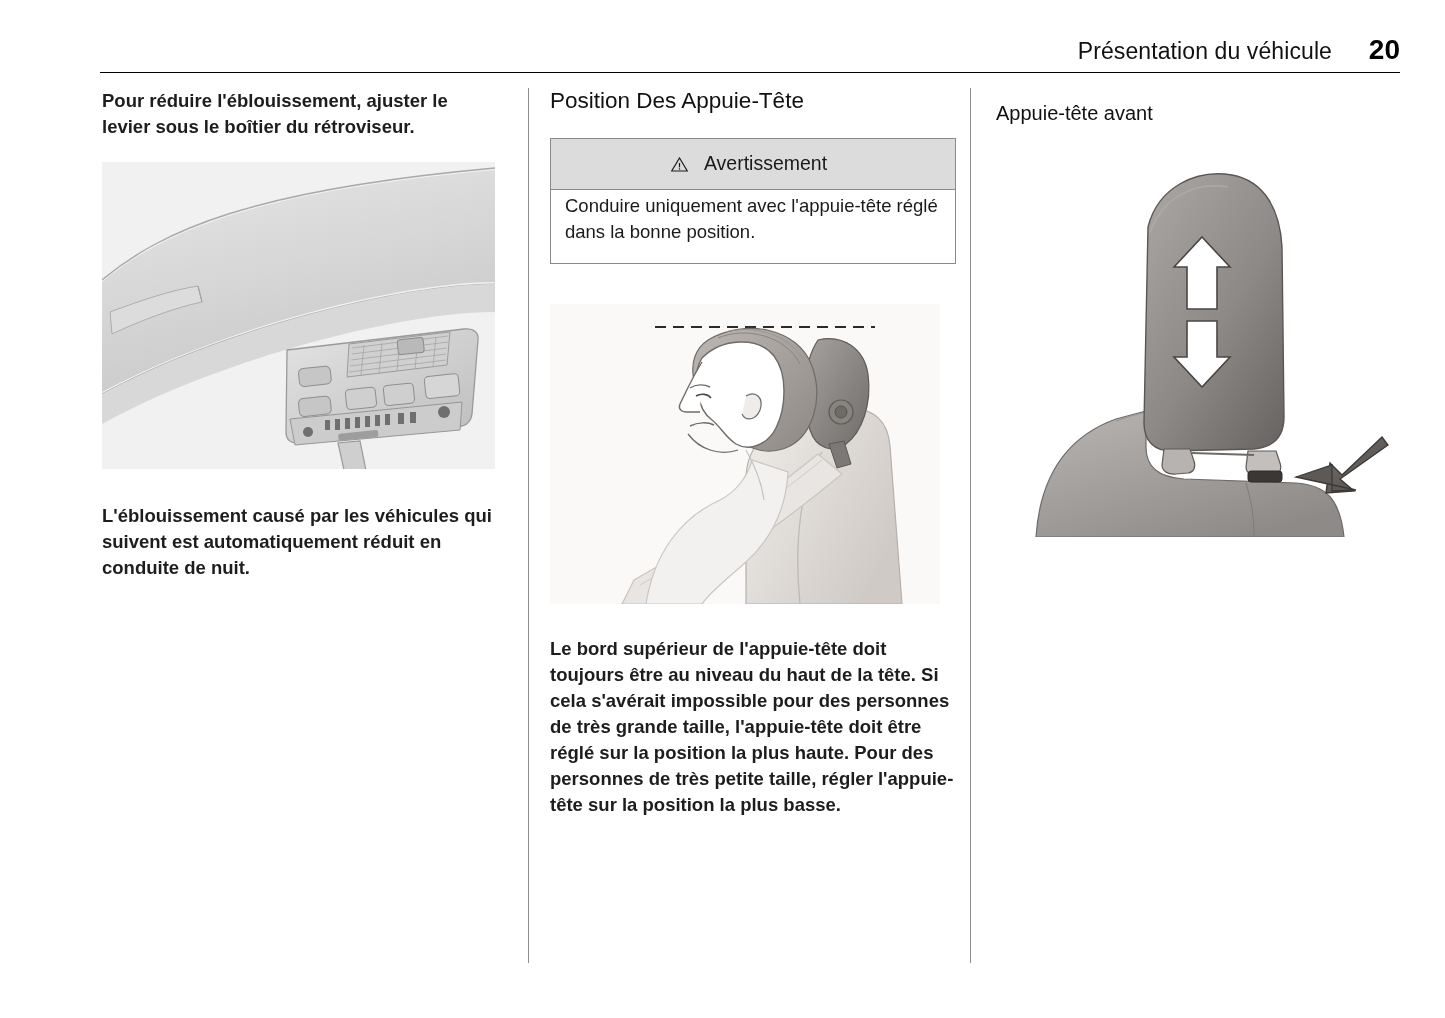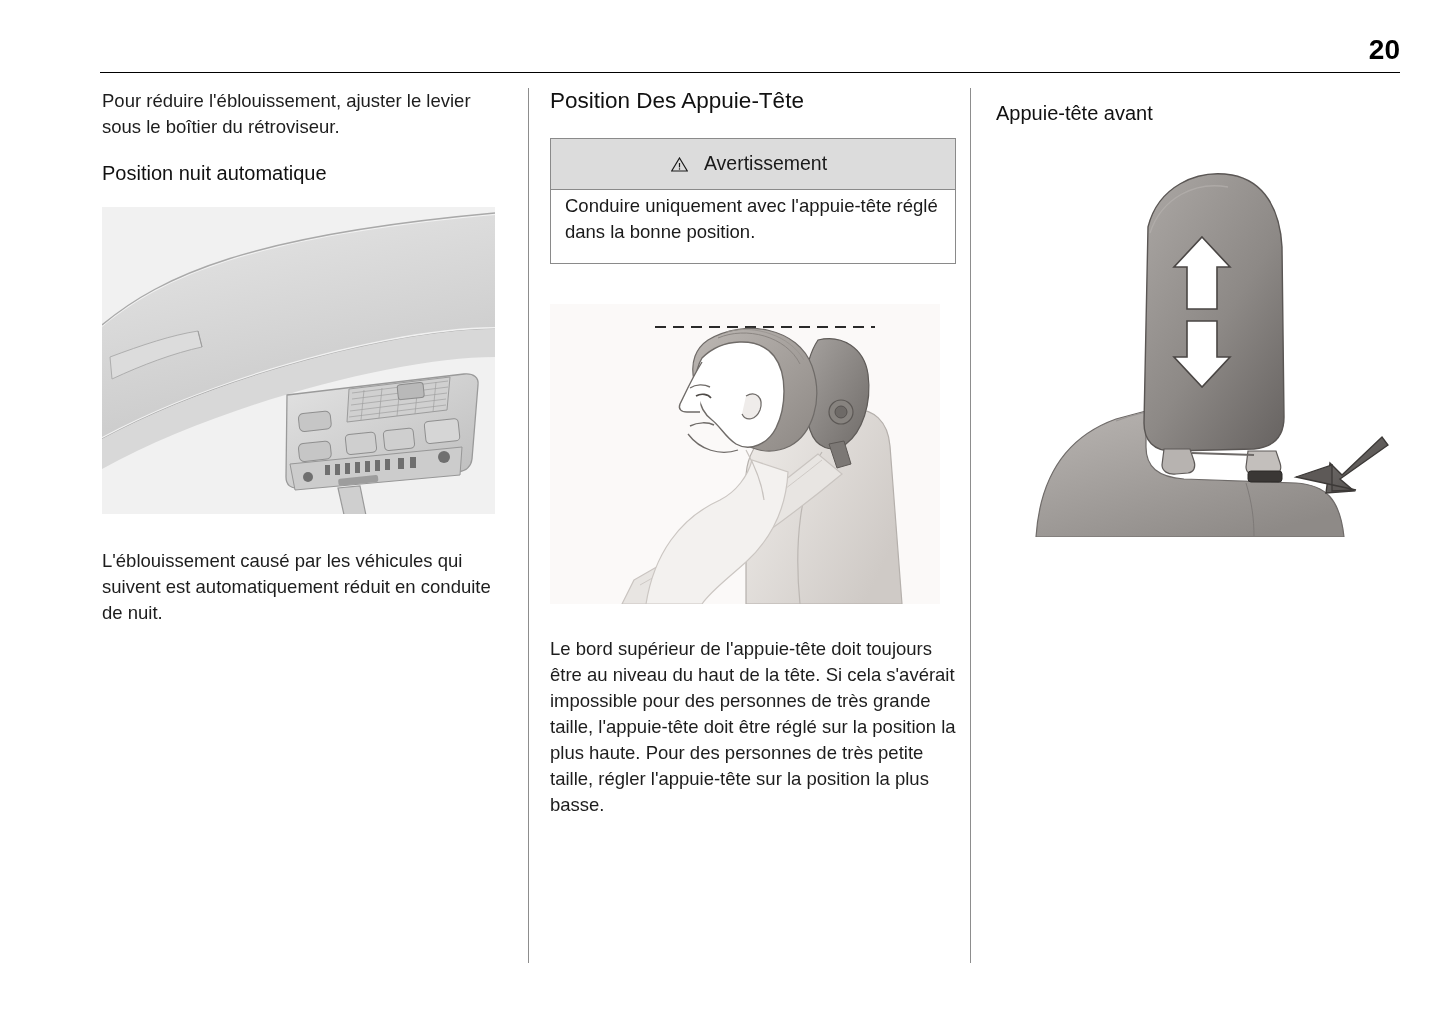--- a/index.html
+++ b/index.html
@@ -68,20 +68,21 @@
     height: 875px;
   }
   .divider-1 { left: 528px; }
   .divider-2 { left: 970px; }
 
   p {
     margin: 0 0 0 0;
     font-size: 18.5px;
     line-height: 26px;
     color: #1d1d1d;
+    font-weight: bold;
   }
   .para { margin-bottom: 22px; }
 
   h1.section-title {
     margin: 0 0 34px 0;
     font-size: 29px;
     font-weight: normal;
     color: #111;
     letter-spacing: 0.2px;
   }
@@ -159,32 +160,32 @@
 
   svg { display: block; }
 </style>
 </head>
 <body>
 
 <div class="page">
 
   <div class="header">
     <div class="header-inner">
+      <div class="header-title">Présentation du véhicule</div>
       <div class="header-page">20</div>
     </div>
   </div>
 
   <div class="divider divider-1"></div>
   <div class="divider divider-2"></div>
 
   <div class="col col-1">
 
     <p class="para">Pour réduire l'éblouissement, ajuster le levier sous le boîtier du rétroviseur.</p>
 
-    <h3 class="minor-title">Position nuit automatique</h3>
 
     <div class="figure fig-mirror">
       <svg width="393" height="307" viewBox="0 0 393 307">
         <defs>
           <linearGradient id="roofg" x1="0" y1="0" x2="0.4" y2="1">
             <stop offset="0" stop-color="#e6e6e6"></stop>
             <stop offset="1" stop-color="#c9c9c9"></stop>
           </linearGradient>
           <linearGradient id="consg" x1="0" y1="0" x2="1" y2="1">
             <stop offset="0" stop-color="#e3e3e3"></stop>

